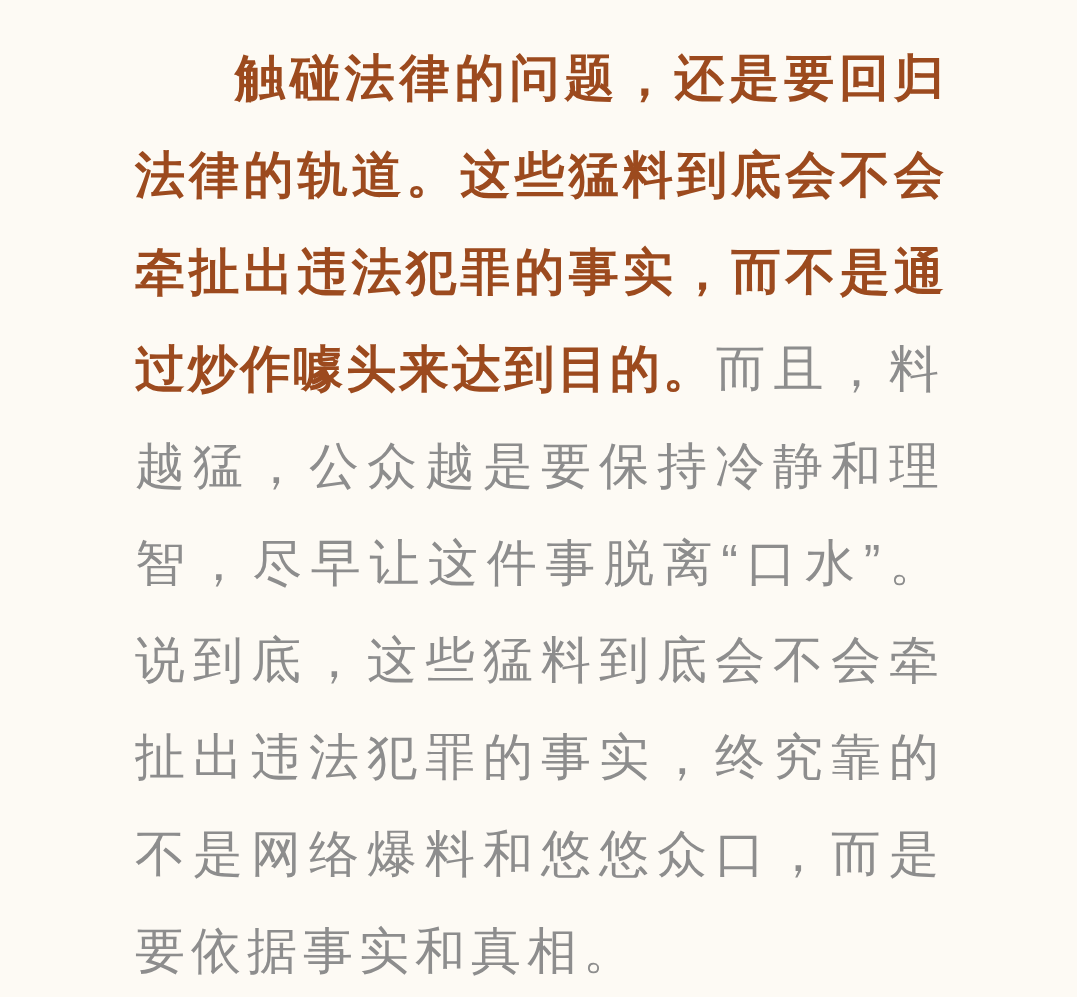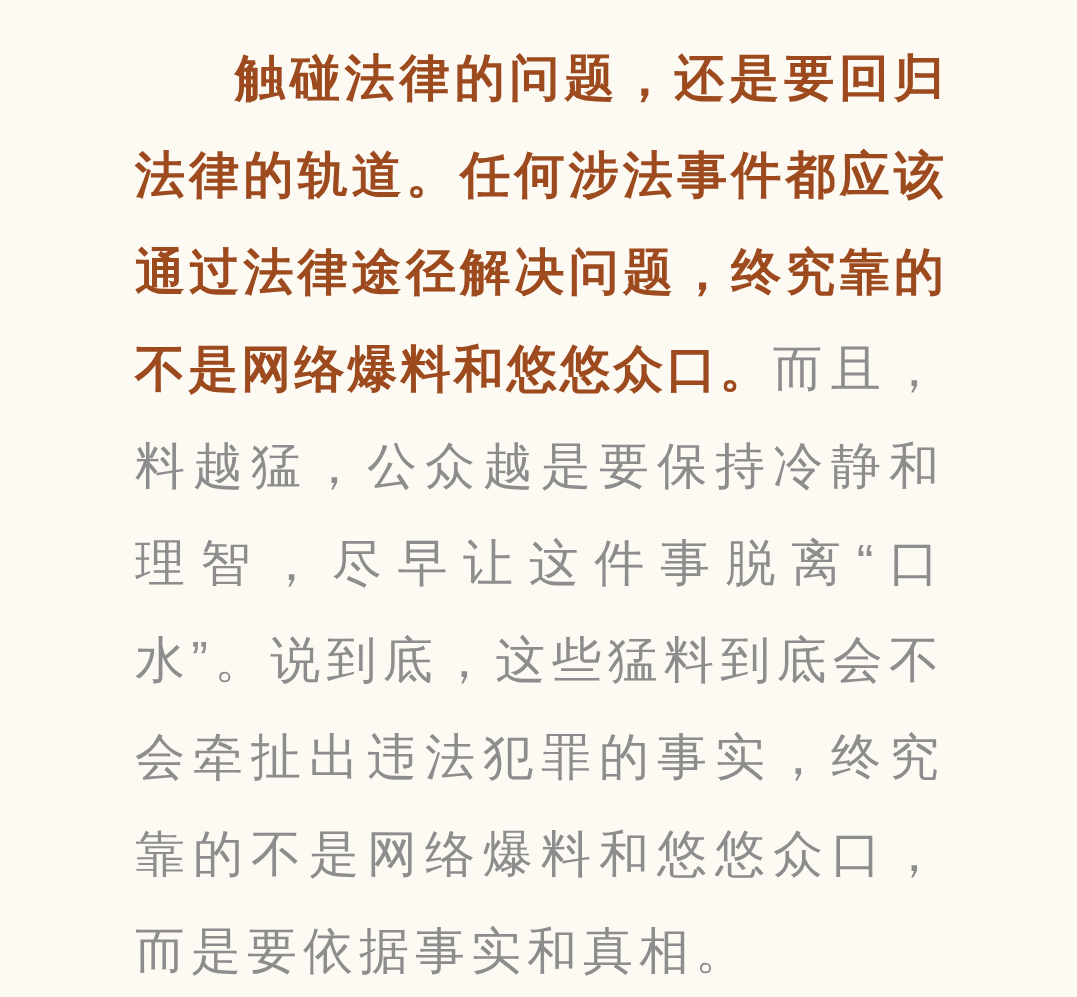--- a/index.html
+++ b/index.html
@@ -45,15 +45,15 @@
     color: #8d8d8d;
     font-weight: normal;
     letter-spacing: 6px;
   }
 </style>
 </head>
 <body>
 
 <div class="page">
   <div class="article">
-    <p class="paragraph"><span class="emphasis">触碰法律的问题，还是要回归法律的轨道。任何涉法事件都应该通过法律途径解决问题，终究靠的不是网络爆料和悠悠众口。</span><span class="rest">而且，料越猛，公众越是要保持冷静和理智，尽早让这件事脱离“口水”。说到底，这些猛料到底会不会牵扯出违法犯罪的事实，终究靠的不是网络爆料和悠悠众口，而是要依据事实和真相。</span></p>
+    <p class="paragraph"><span class="emphasis">触碰法律的问题，还是要回归法律的轨道。这些猛料到底会不会牵扯出违法犯罪的事实，而不是通过炒作噱头来达到目的。</span><span class="rest">而且，料越猛，公众越是要保持冷静和理智，尽早让这件事脱离“口水”。说到底，这些猛料到底会不会牵扯出违法犯罪的事实，终究靠的不是网络爆料和悠悠众口，而是要依据事实和真相。</span></p>
   </div>
 </div>
 
 </body></html>

